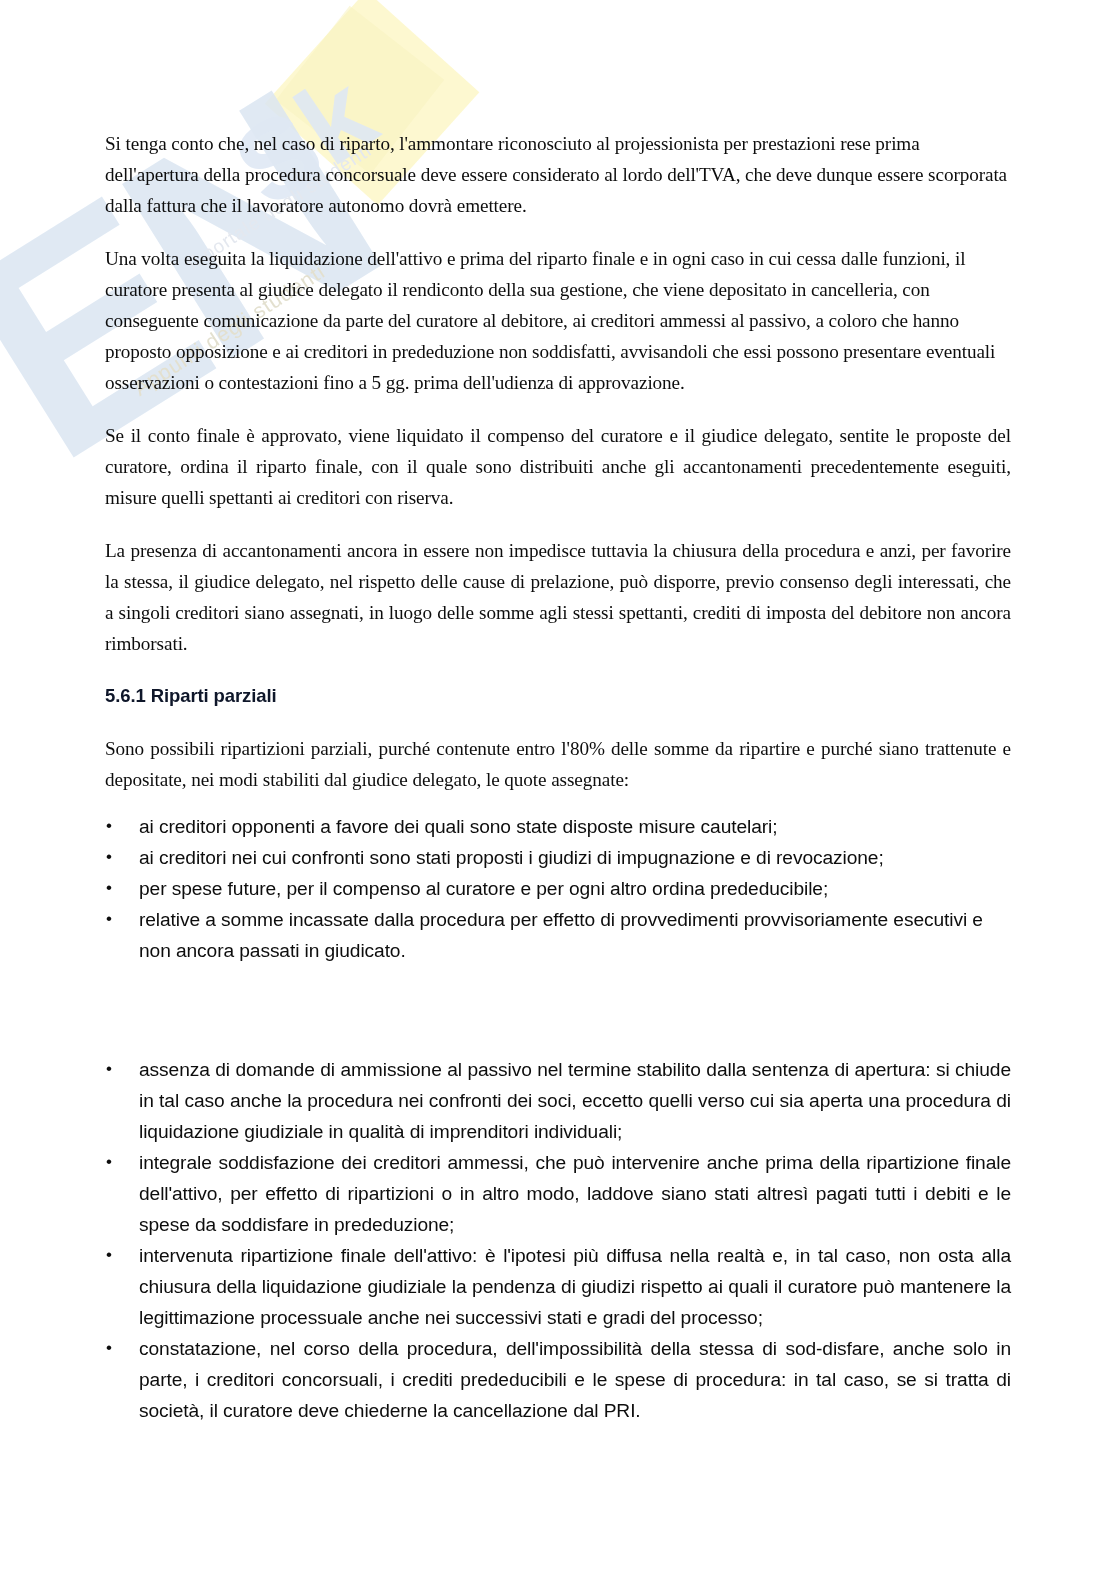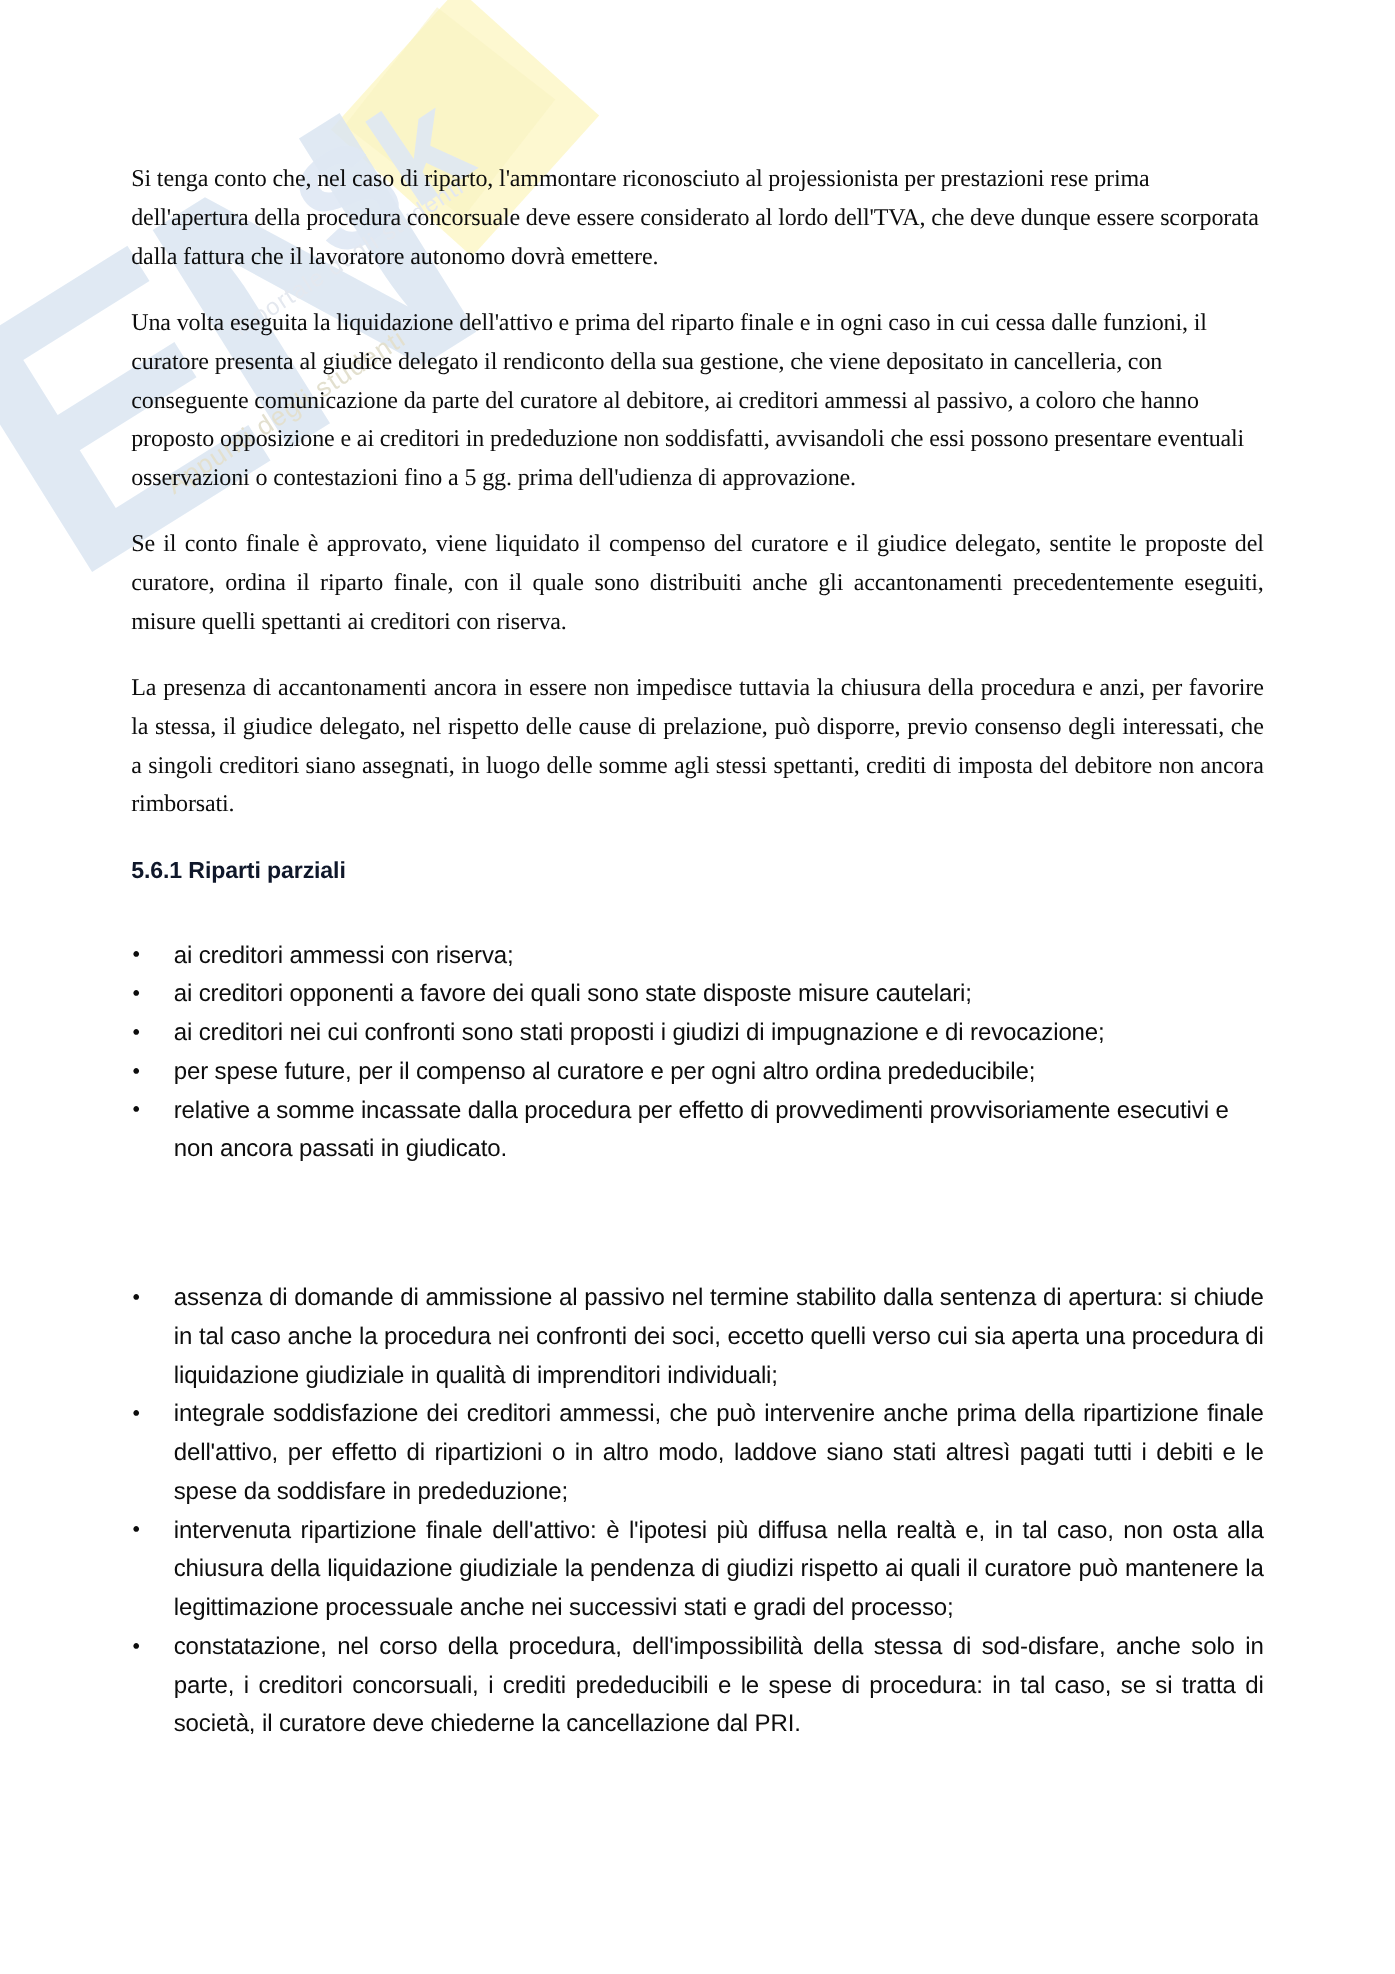--- a/index.html
+++ b/index.html
@@ -179,24 +179,24 @@
 
     <p class="body-text just">Se il conto finale è approvato, viene liquidato il compenso del curatore e il giudice delegato, sentite le proposte del curatore, ordina il riparto finale, con il quale sono distribuiti anche gli accantonamenti precedentemente eseguiti, misure quelli spettanti ai creditori con riserva.</p>
     <div class="gap-md"></div>
 
     <p class="body-text just">La presenza di accantonamenti ancora in essere non impedisce tuttavia la chiusura della procedura e anzi, per favorire la stessa, il giudice delegato, nel rispetto delle cause di prelazione, può disporre, previo consenso degli interessati, che a singoli creditori siano assegnati, in luogo delle somme agli stessi spettanti, crediti di imposta del debitore non ancora rimborsati.</p>
     <div class="gap-md"></div>
 
     <h3 class="heading">5.6.1 Riparti parziali</h3>
     <div class="gap-md"></div>
 
+    <p class="body-text just">Sono possibili ripartizioni parziali, purché contenute entro l'80% delle somme da ripartire e purché siano trattenute e depositate, nei modi stabiliti dal giudice delegato, le quote assegnate:</p>
     <div class="gap-sm"></div>
 
     <ul class="bullets">
-      <li>ai creditori ammessi con riserva;</li>
       <li>ai creditori opponenti a favore dei quali sono state disposte misure cautelari;</li>
       <li>ai creditori nei cui confronti sono stati proposti i giudizi di impugnazione e di revocazione;</li>
       <li>per spese future, per il compenso al curatore e per ogni altro ordina prededucibile;</li>
       <li>relative a somme incassate dalla procedura per effetto di provvedimenti provvisoriamente esecutivi e non ancora passati in giudicato.</li>
     </ul>
     <div class="gap-lg"></div>
 
     <div class="gap-md"></div>
 
     <div class="gap-md"></div>

